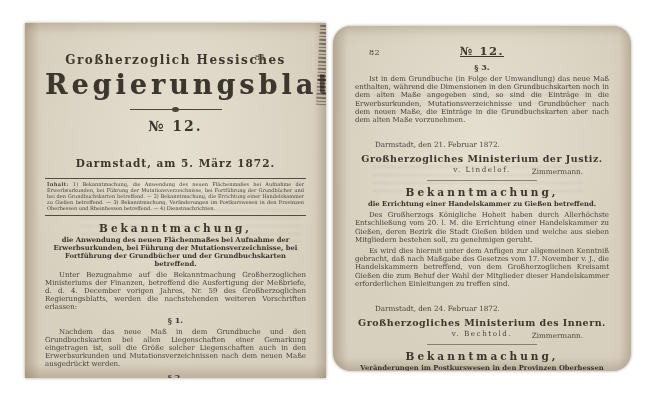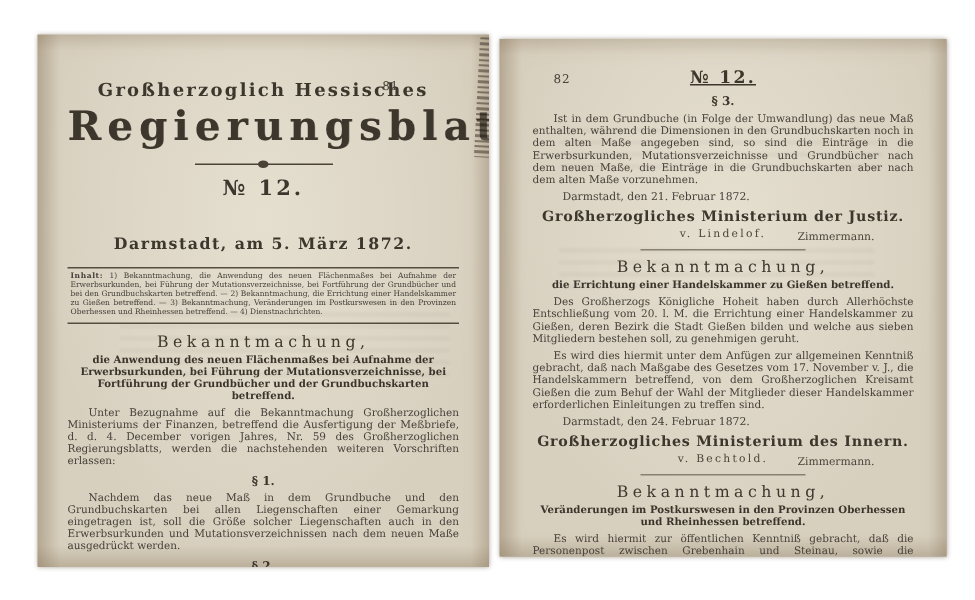--- a/index.html
+++ b/index.html
@@ -5,41 +5,41 @@
   html,body{margin:0;padding:0;width:650px;height:400px;background:#ffffff;overflow:hidden;
     font-family:"DejaVu Serif","Liberation Serif",serif;color:#3c362c;}
   .page{position:absolute;box-sizing:border-box;overflow:hidden;
     background:
       radial-gradient(ellipse at 50% 35%, rgba(255,252,240,.35), rgba(0,0,0,0) 70%),
       linear-gradient(90deg, rgba(110,90,60,.28), rgba(0,0,0,0) 5%, rgba(0,0,0,0) 96%, rgba(110,90,60,.22)),
       linear-gradient(0deg, rgba(110,90,60,.20), rgba(0,0,0,0) 4%, rgba(0,0,0,0) 97%, rgba(110,90,60,.15)),
       #d8d0bf;
     box-shadow:0 0 3px rgba(60,45,25,.45), inset 0 0 18px rgba(120,95,60,.18);}
   .page-left{left:25px;top:23px;width:301px;height:355px;padding:0 20px;}
-  .page-right{left:333px;top:26px;width:298px;height:345px;padding:0 22px;}
+  .page-right{left:333px;top:26px;width:298px;height:345px;padding:0 22px;border-radius:18px;}
   .pagenum{position:absolute;font-size:8px;letter-spacing:.5px;color:#4a443a;}
   .pn-left{top:30px;right:60px;}
   .pn-right{top:22px;left:36px;}
   .masthead-small{margin-top:30px;font-size:12px;font-weight:bold;letter-spacing:1.5px;text-align:center;}
   .masthead-large{margin-top:2px;font-size:27px;font-weight:bold;letter-spacing:4px;text-align:center;
     text-shadow:.4px .4px 0 rgba(60,50,35,.35);}
   .ornament{width:92px;height:5px;margin:7px auto 0;position:relative;}
   .ornament:before{content:"";position:absolute;left:0;right:0;top:2px;height:1px;background:#4a4336;}
   .ornament:after{content:"";position:absolute;left:42px;top:0;width:7px;height:5px;background:#4a4336;
     border-radius:50%;}
   .issue-no{margin-top:6px;font-size:14px;font-weight:bold;letter-spacing:2px;text-align:center;}
   .dateline-main{margin-top:23px;font-size:10.5px;font-weight:bold;letter-spacing:1px;text-align:center;}
   .inhalt{margin-top:9px;border-top:1px solid #554c3d;border-bottom:1px solid #554c3d;
     padding:3px 2px;font-size:5px;line-height:5.9px;text-align:justify;color:#45403a;}
   .inhalt .lbl{font-weight:bold;letter-spacing:.4px;}
-  .sec-heading{font-size:10.5px;font-weight:normal;letter-spacing:3px;text-align:center;}
+  .sec-heading{font-size:10.5px;font-weight:bold;letter-spacing:3px;text-align:center;}
   .sec-subject{margin-top:2px;font-size:6.8px;font-weight:bold;line-height:8px;text-align:center;color:#3a342b;}
   .body-par{margin-top:3px;font-size:7px;line-height:8.2px;text-align:justify;text-indent:14px;color:#47413a;}
   .par-label{margin-top:3px;font-size:8px;font-weight:bold;text-align:center;}
-  .dateline{margin-top:2px;font-size:7.2px;text-indent:20px;color:#45403a;}
+  .dateline{margin-top:16px;font-size:7.2px;text-indent:20px;color:#45403a;}
   .sigblock{position:relative;margin-top:4px;}
   .authority{font-size:7.2px;text-align:center;color:#45403a;}
   .ministry{margin-top:2px;font-size:9.5px;font-weight:bold;text-align:center;letter-spacing:.5px;}
   .signer{margin-top:1px;font-size:7.2px;text-align:center;letter-spacing:1.5px;color:#4a443a;}
   .countersign{position:absolute;right:26px;bottom:-2px;font-size:7.2px;color:#4a443a;}
   .section-rule{width:110px;height:1px;background:rgba(70,60,45,.55);margin:6px auto 0;}
   .mt6{margin-top:6px;} .mt5{margin-top:5px;} .mt4{margin-top:4px;}
   .hdr-right{margin-top:18px;}
   .hdr-right .issue{font-size:11.5px;font-weight:bold;letter-spacing:1.5px;text-align:center;
     text-decoration:underline;}

